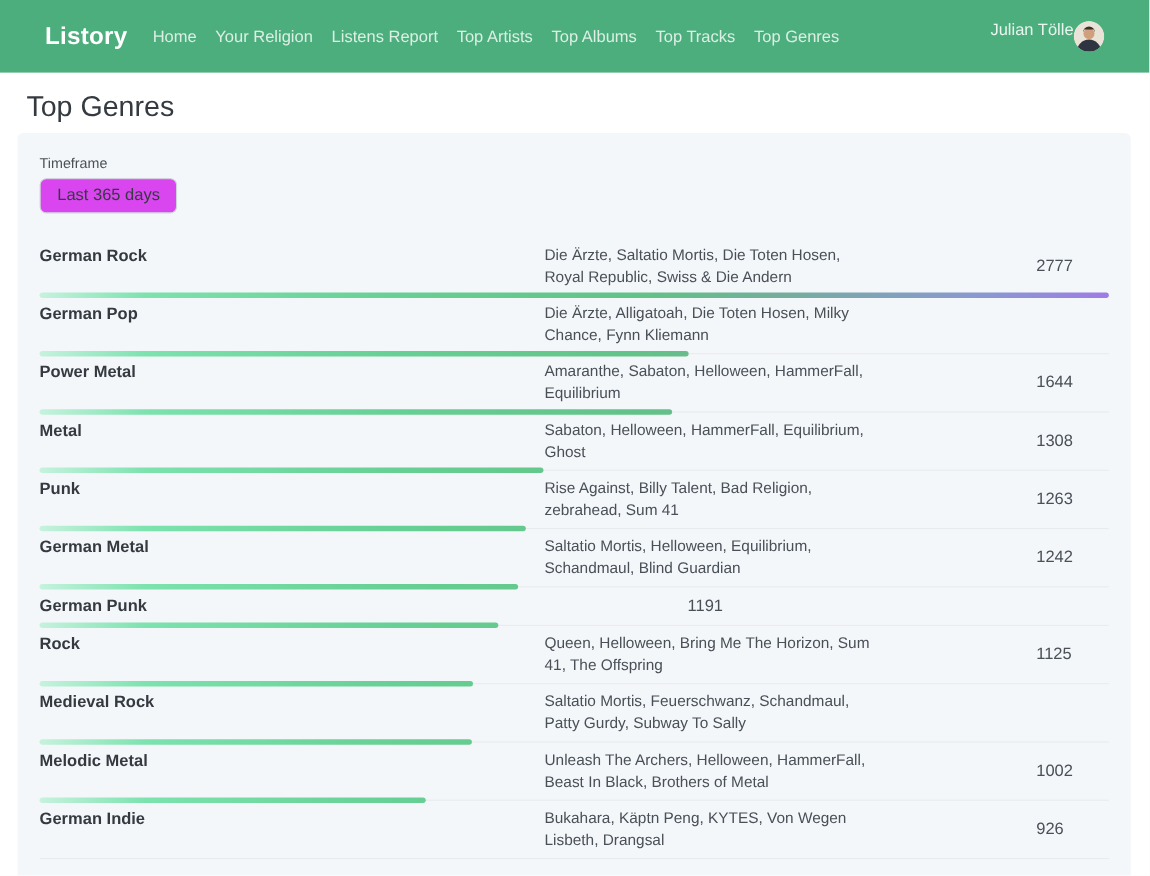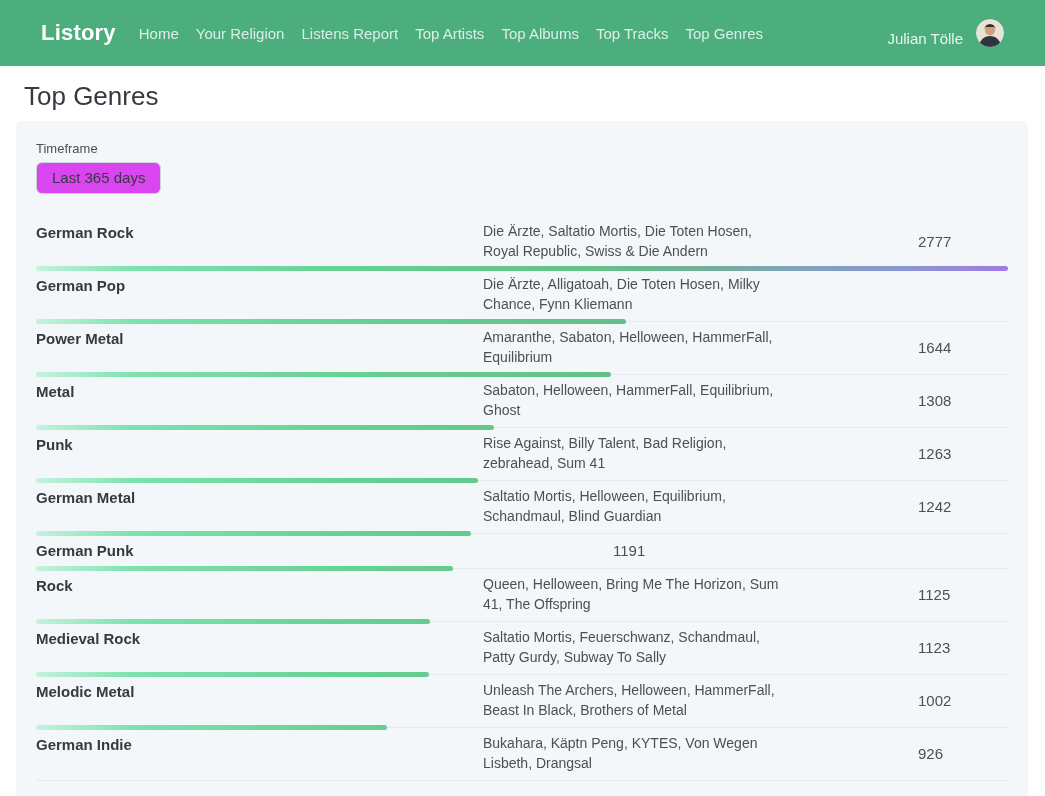--- a/index.html
+++ b/index.html
@@ -6,41 +6,41 @@
   html,body { width:1045px; height:796px; overflow:hidden; background:#fff;
     font-family:"Liberation Sans", sans-serif; }
 
   
   .navbar { height:66px; background:#4cae7d; display:flex; align-items:center;
     padding:0 41px; }
   .brand { color:#fff; font-size:22px; font-weight:bold; letter-spacing:.2px;
     margin-right:23px; cursor:pointer; }
   .nav-links { display:flex; align-items:flex-start; gap:17px; }
   .nav-link { color:rgba(255,255,255,.8); font-size:15px; cursor:pointer; }
-  .nav-right { margin-left:auto; display:flex; align-items:flex-end; gap:13px; }
+  .nav-right { margin-left:auto; display:flex; align-items:flex-start; }
   .user-name { color:rgba(255,255,255,.88); font-size:15px; cursor:pointer; }
   .avatar { width:28px; height:28px; border-radius:50%; overflow:hidden;
     cursor:pointer; flex:0 0 auto; }
 
   
   .page-title { font-size:26px; font-weight:500; color:#343a40;
     margin:15px 0 9px 24px; }
 
   .card { margin:0 17px 0 16px; background:#f4f7fa; border-radius:5px;
     padding:20px 20px 8px 20px; min-height:700px; }
 
   .tf-label { font-size:13px; color:#495057; margin-bottom:6px; }
   .tf-select { display:inline-block; background:#d946ef; border:1px solid #ced4da;
     border-radius:6px; padding:6px 15px 7px 15px; font-size:15px; color:#343a40;
     font-family:inherit; cursor:pointer; }
 
   
   .genres-table { margin-top:22px; }
   .genre-row { position:relative; display:flex; align-items:stretch;
-    border-bottom:1px solid #e8ebee; padding:5px 0 7px 0; }
+    border-bottom:1px solid #e8ebee; padding:5px 0 7px 0;gap:12px; }
   .cell-genre { width:447px; font-size:15px; font-weight:bold; color:#343a40;
     line-height:20px; padding-top:2px; flex:0 0 auto; }
   .cell-artists { width:305px; font-size:14px; color:#495057; line-height:20px;
     flex:0 0 auto; }
   .cell-count { flex:1; padding-left:130px; display:flex; align-items:center;
     font-size:15px; color:#495057; }
   .genre-bar { position:absolute; left:0; bottom:-3px; height:5px;
     border-radius:3px; background-repeat:no-repeat; }
 </style>
 </head>
@@ -140,21 +140,20 @@
   <div class="genre-row">
     <div class="cell-genre">Rock</div>
     <div class="cell-artists">Queen, Helloween, Bring Me The Horizon, Sum 41, The Offspring</div>
     <div class="cell-count">1125</div>
     <div class="genre-bar" style="width: 40.5113%; background-image: linear-gradient(90deg, rgb(198, 242, 222) 0%, rgb(124, 226, 174) 10%, rgb(103, 208, 148) 33%, rgb(98, 194, 135) 57%, rgb(116, 174, 155) 69%, rgb(129, 162, 187) 79%, rgb(139, 151, 210) 89%, rgb(158, 124, 230) 100%); background-size: 246.844% 100%;"></div>
   </div>
 
   <div class="genre-row">
     <div class="cell-genre">Medieval Rock</div>
     <div class="cell-artists">Saltatio Mortis, Feuerschwanz, Schandmaul, Patty Gurdy, Subway To Sally</div>
-    <div class="cell-count">1123</div>
     <div class="genre-bar" style="width: 40.4393%; background-image: linear-gradient(90deg, rgb(198, 242, 222) 0%, rgb(124, 226, 174) 10%, rgb(103, 208, 148) 33%, rgb(98, 194, 135) 57%, rgb(116, 174, 155) 69%, rgb(129, 162, 187) 79%, rgb(139, 151, 210) 89%, rgb(158, 124, 230) 100%); background-size: 247.284% 100%;"></div>
   </div>
 
   <div class="genre-row">
     <div class="cell-genre">Melodic Metal</div>
     <div class="cell-artists">Unleash The Archers, Helloween, HammerFall, Beast In Black, Brothers of Metal</div>
     <div class="cell-count">1002</div>
     <div class="genre-bar" style="width: 36.0821%; background-image: linear-gradient(90deg, rgb(198, 242, 222) 0%, rgb(124, 226, 174) 10%, rgb(103, 208, 148) 33%, rgb(98, 194, 135) 57%, rgb(116, 174, 155) 69%, rgb(129, 162, 187) 79%, rgb(139, 151, 210) 89%, rgb(158, 124, 230) 100%); background-size: 277.146% 100%;"></div>
   </div>
 

